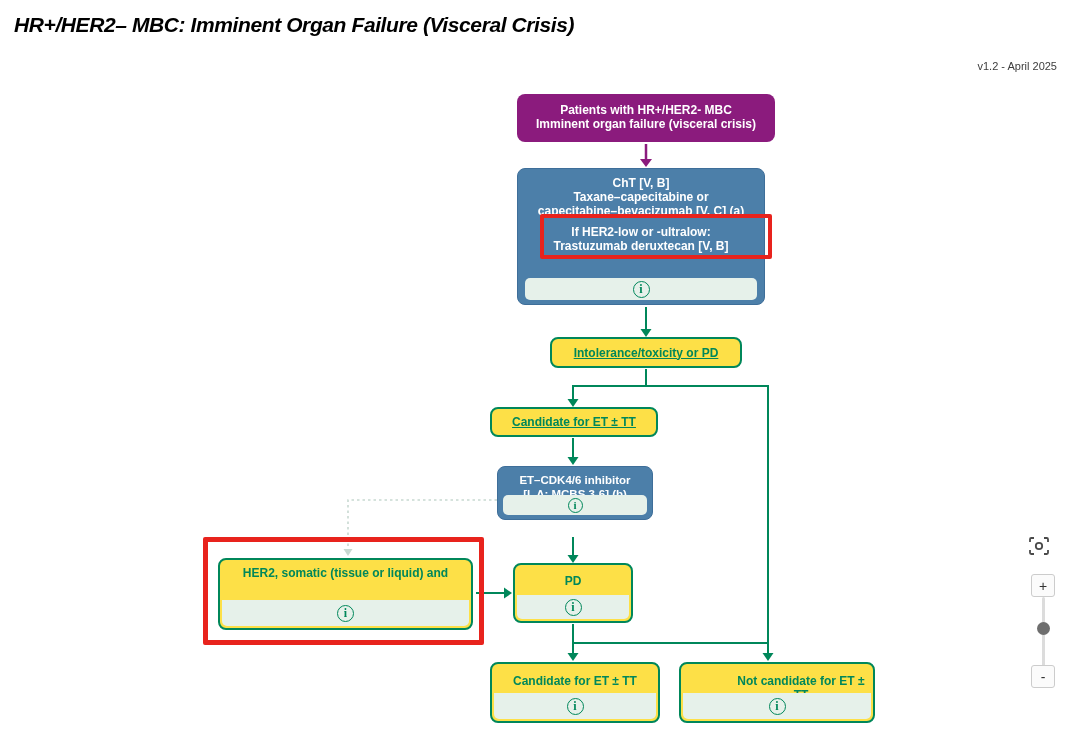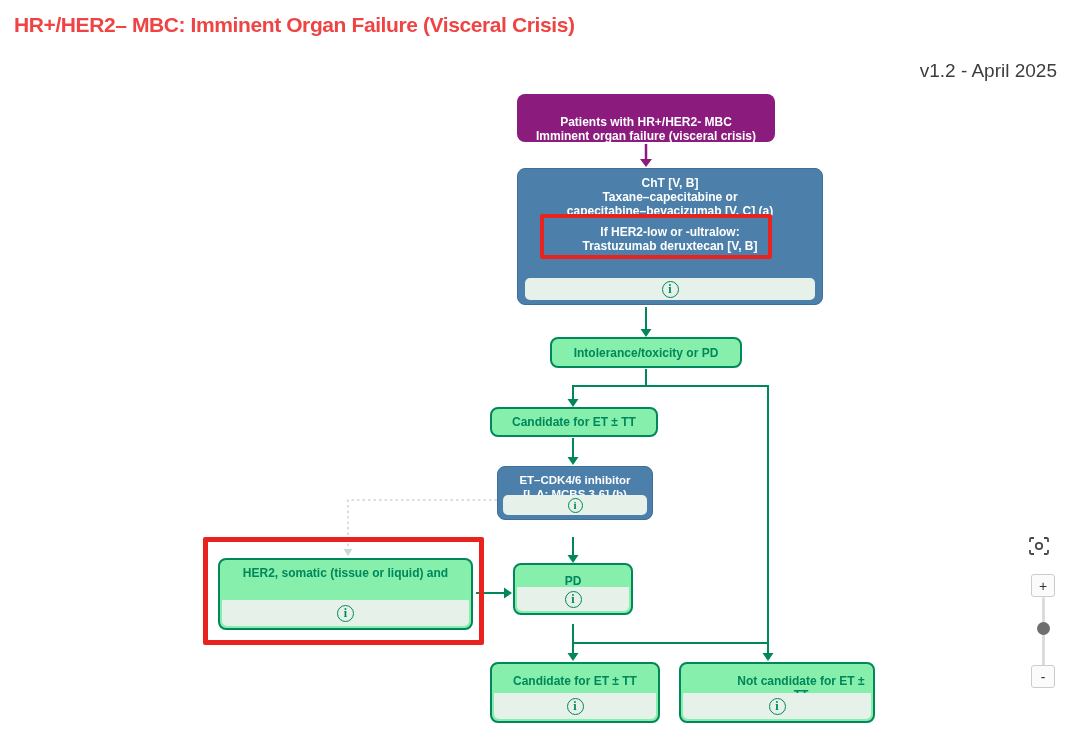--- a/index.html
+++ b/index.html
@@ -2,38 +2,38 @@
 <html style="--purple: #8b1b7d; --blue: #4c7fa9; --blue-border: #3e6e99; --green: #00875a; --mint: #e6f1ea; --red: #e8231d; --dotted: #c8d9d1;"><head>
 <meta charset="utf-8">
 <style>
   html,body{margin:0;padding:0;background:#fff;}
   .canvas{
     position:relative;width:1080px;height:747px;background:#fff;overflow:hidden;
     font-family:"Liberation Sans",sans-serif;
   }
   .page-title{
     position:absolute;left:14px;top:13px;font-size:21px;font-weight:800;
-    letter-spacing:-0.4px;color:#ef4444;white-space:nowrap;
+    letter-spacing:-0.4px;color:#000000;white-space:nowrap;font-style:italic;
   }
   .version{
-    position:absolute;top:60px;right:23px;font-size:19px;color:#3d3d3d;
+    position:absolute;top:60px;right:23px;font-size:11px;color:#3d3d3d;
   }
   svg.connectors{position:absolute;left:0;top:0;z-index:1;}
   .c-green{stroke:var(--green);stroke-width:2;fill:none;}
   .f-green{fill:var(--green);stroke:none;}
   .c-purple{stroke:var(--purple);stroke-width:2.5;fill:none;}
   .f-purple{fill:var(--purple);stroke:none;}
   .c-dotted{stroke:var(--dotted);stroke-width:1.6;fill:none;stroke-dasharray:2.5 3;}
   .f-dotted{fill:var(--dotted);stroke:none;}
 
   .node{position:absolute;z-index:2;box-sizing:border-box;border-radius:8px;
         text-align:center;font-weight:700;font-size:12px;line-height:14px;}
   .node-purple{background:var(--purple);color:#fff;}
   .node-blue{background:var(--blue);border:1.5px solid var(--blue-border);color:#fff;}
-  .node-green{background:#86efac;border:2.5px solid var(--green);color:var(--green);}
+  .node-green{background:#fde047;border:2.5px solid var(--green);color:var(--green);text-decoration:underline;}
 
   .blue-footer{position:absolute;left:7px;right:7px;bottom:4px;height:22px;
         background:var(--mint);border-radius:5px;display:flex;align-items:center;justify-content:center;}
   .flush-footer{position:absolute;left:2px;right:2px;bottom:2px;
         background:var(--mint);border-radius:0 0 5px 5px;display:flex;align-items:center;justify-content:center;}
 
   .info{display:inline-flex;width:17px;height:17px;box-sizing:border-box;
         border:1.6px solid var(--green);border-radius:50%;align-items:center;justify-content:center;
         color:var(--green);font-family:"Liberation Serif",serif;font-size:12px;font-weight:700;
         line-height:1;cursor:pointer;background:transparent;}
@@ -104,26 +104,26 @@
       <line class="c-green" x1="768" y1="643" x2="768" y2="654"></line>
       <polygon class="f-green" points="762.5,653 773.5,653 768,661"></polygon>
     </g>
 
     <g>
       <path class="c-dotted" d="M497,500 L348,500 L348,548"></path>
       <polygon class="f-dotted" points="343.5,549 352.5,549 348,556"></polygon>
     </g>
   </svg>
 
-  <div class="node node-purple" style="left:517px;top:94px;width:258px;height:48px;padding-top:21px;">
+  <div class="node node-purple" style="left:517px;top:94px;width:258px;height:48px;padding-top:9px;">
     <div>Patients with HR+/HER2- MBC</div>
     <div>Imminent organ failure (visceral crisis)</div>
   </div>
 
-  <div class="node node-blue" style="left:517px;top:168px;width:306px;height:137px;">
+  <div class="node node-blue" style="left:517px;top:168px;width:248px;height:137px;">
     <div style="position:absolute;left:0;right:0;top:7px;">
       <div>ChT [V, B]</div>
       <div>Taxane–capecitabine or</div>
       <div>capecitabine–bevacizumab [V, C] (a)</div>
     </div>
     <div style="position:absolute;left:0;right:0;top:56px;">
       <div>If HER2-low or -ultralow:</div>
       <div>Trastuzumab deruxtecan [V, B]</div>
     </div>
     <div class="blue-footer">
@@ -155,21 +155,21 @@
     <div style="position:absolute;left:0;right:0;top:6px;line-height:15px;">
       <div>HER2, somatic (tissue or liquid) and</div>
     </div>
     <div class="flush-footer" style="height:26px;">
       <span class="info">i</span>
     </div>
   </div>
 
   <div class="redbox thick" style="left:203px;top:537px;width:281px;height:108px;"></div>
 
-  <div class="node node-green" style="left:513px;top:563px;width:120px;height:52px;padding-left:22px;">
+  <div class="node node-green" style="left:513px;top:563px;width:120px;height:60px;padding-left:22px;">
     <div style="position:absolute;left:0;right:0;top:9px;">PD</div>
     <div class="flush-footer" style="height:24px;">
       <span class="info">i</span>
     </div>
   </div>
 
   <div class="node node-green" style="left:490px;top:662px;width:170px;height:61px;">
     <div style="position:absolute;left:0;right:0;top:10px;">Candidate for ET ± TT</div>
     <div class="flush-footer" style="height:26px;">
       <span class="info">i</span>

